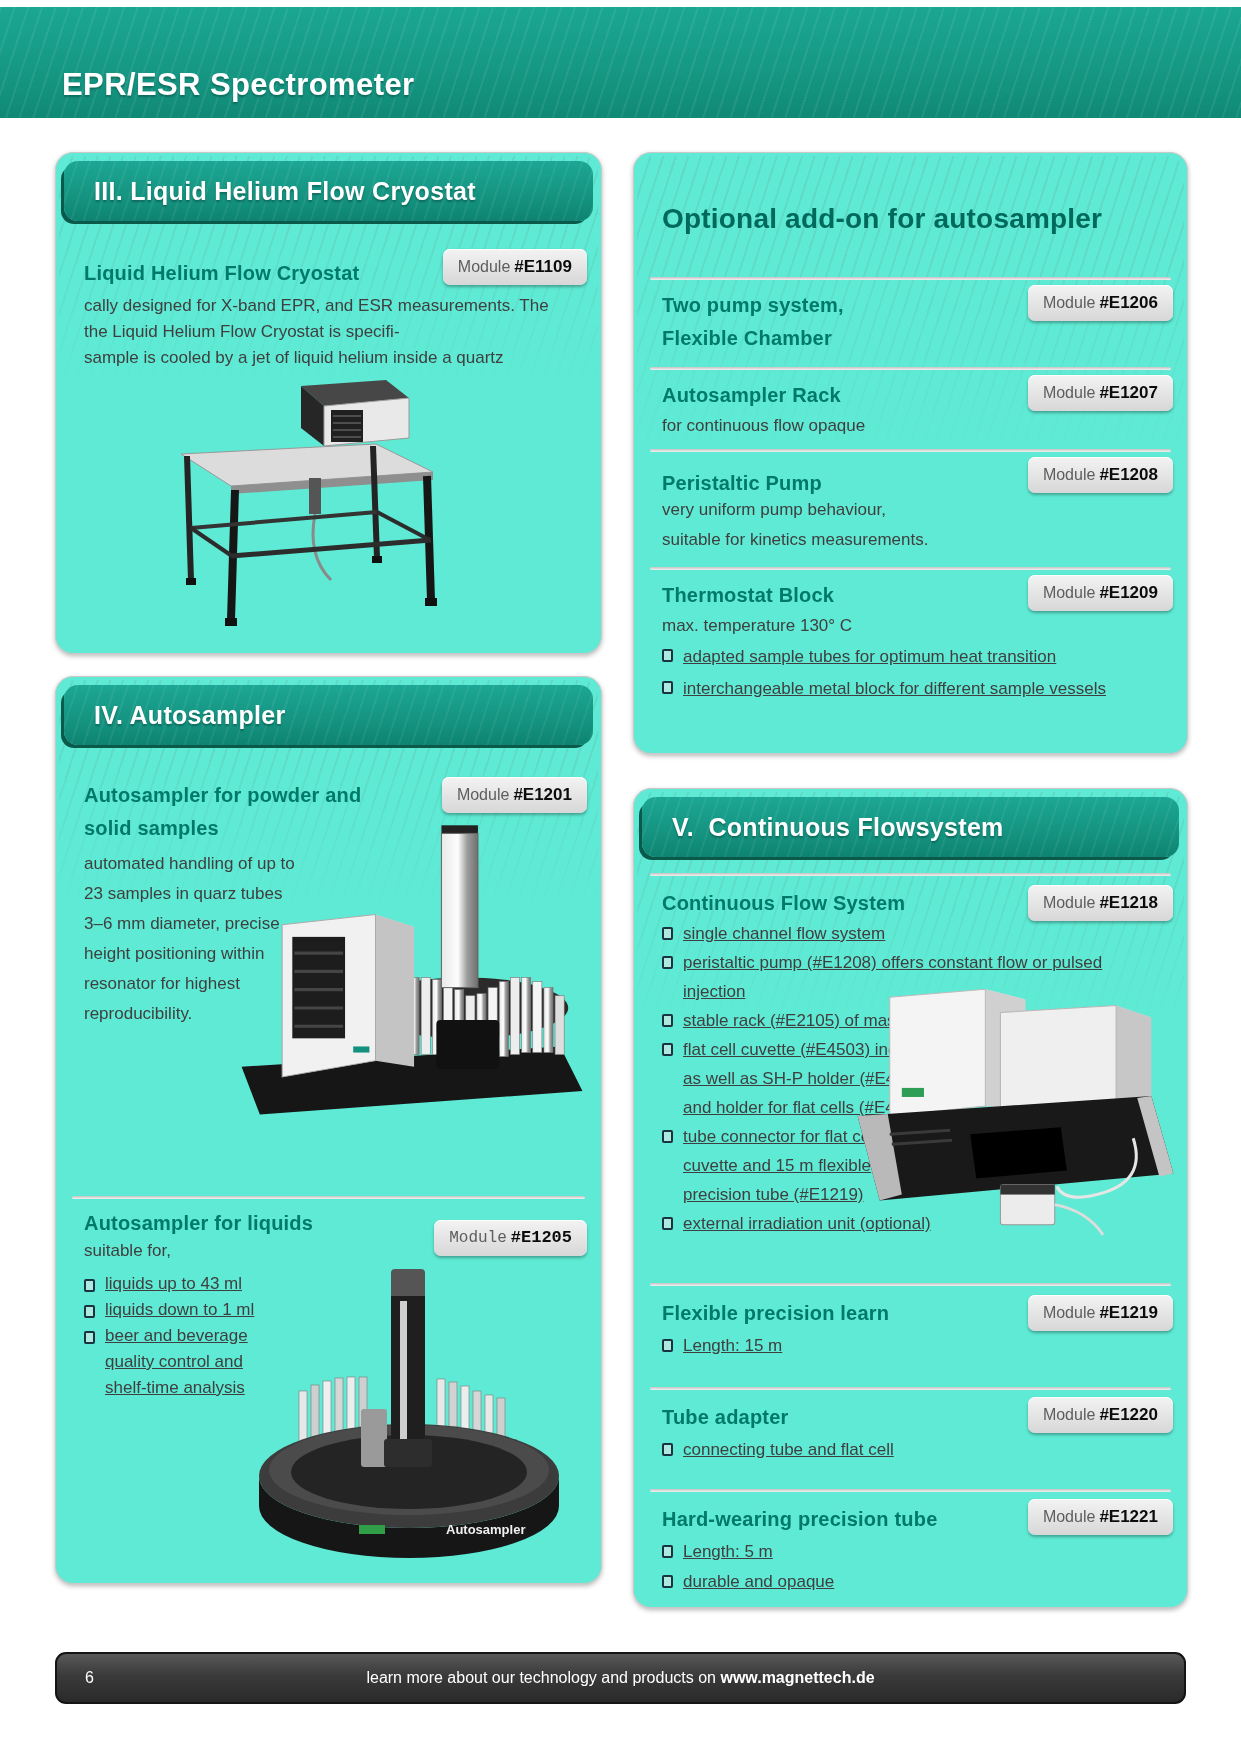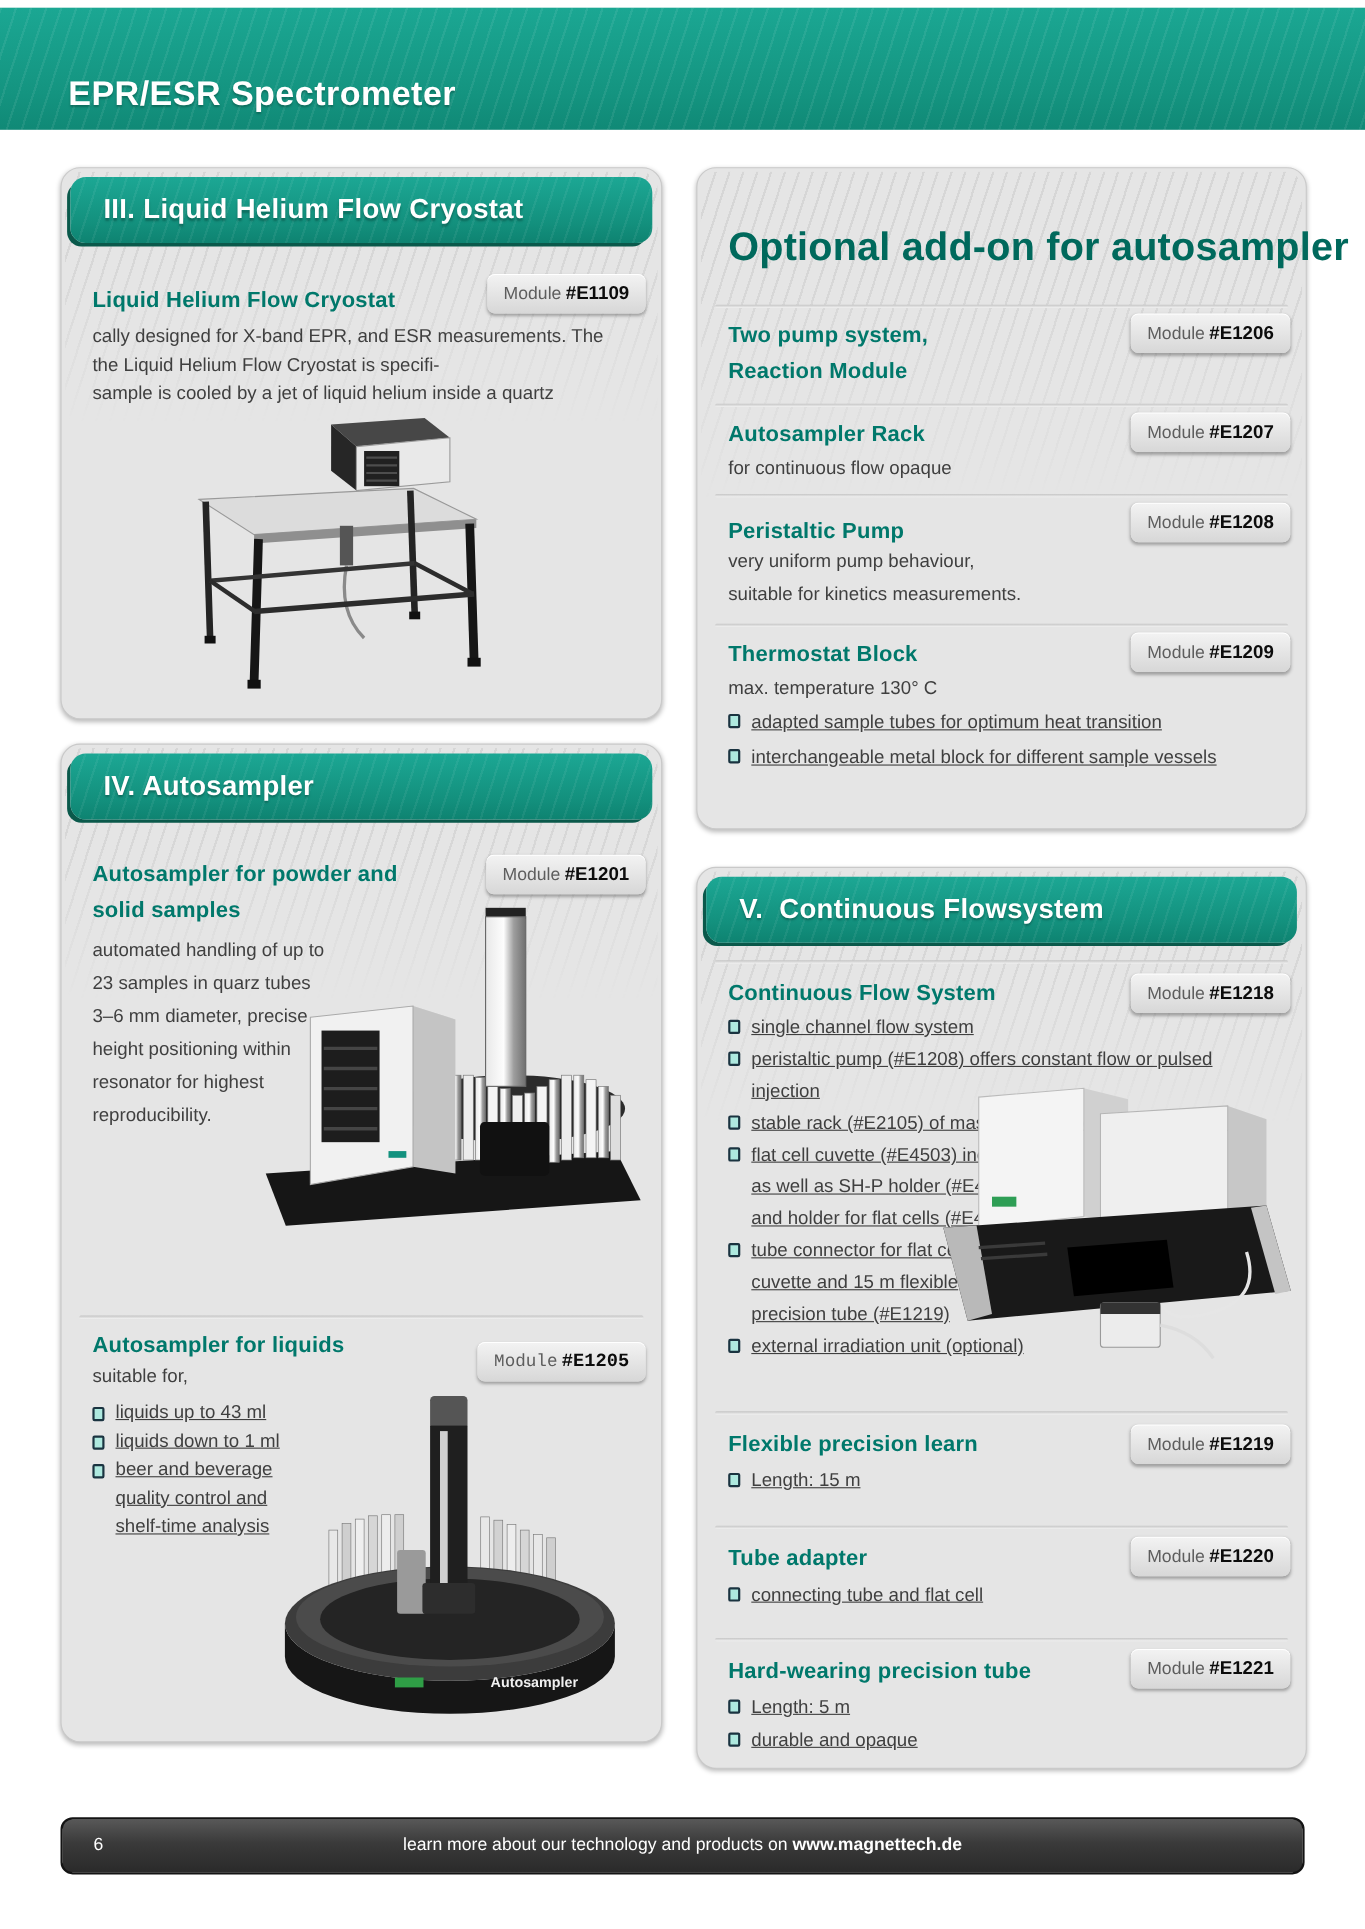--- a/index.html
+++ b/index.html
@@ -6,34 +6,34 @@
   .page{position:relative;width:1241px;height:1754px;background:#ffffff;overflow:hidden;
         font-family:"Liberation Sans",sans-serif;color:#3f3f3f;}
   
   .top-band{position:absolute;left:0;top:7px;width:100%;height:111px;
     background:linear-gradient(180deg,#1ba793 0%,#149480 70%,#108976 100%);}
   .top-band::after{content:'';position:absolute;inset:0;
     background:repeating-linear-gradient(108deg,rgba(255,255,255,.07) 0 2px,transparent 2px 13px);}
   .top-title{position:absolute;left:62px;top:60px;font-size:31px;font-weight:bold;color:#fff;
     letter-spacing:.4px;text-shadow:0 2px 2px rgba(0,40,32,.35);z-index:2;}
   
-  .card{position:absolute;background:#e5e5e5;border:1px solid #c9c9c9;border-radius:18px;
+  .card{position:absolute;background:#5eead4;border:1px solid #c9c9c9;border-radius:18px;
     box-shadow:0 2px 5px rgba(0,0,0,.28);}
   .stripes{position:absolute;left:3px;right:3px;top:3px;height:230px;border-radius:16px;
     background:repeating-linear-gradient(108deg,rgba(110,110,110,.12) 0 2px,transparent 2px 12px);
     -webkit-mask-image:linear-gradient(#000 30%,transparent);mask-image:linear-gradient(#000 30%,transparent);
     pointer-events:none;}
   .band{position:absolute;left:8px;right:8px;top:8px;height:60px;border-radius:14px;
     background:linear-gradient(180deg,#1ca794 0%,#13907d 70%,#0e8371 100%);
     box-shadow:-4px 4px 0 -1px #0a594b;}
   .band::after{content:'';position:absolute;inset:0;border-radius:14px;
     background:repeating-linear-gradient(108deg,rgba(255,255,255,.06) 0 2px,transparent 2px 12px);}
   .bt{position:absolute;left:30px;top:50%;transform:translateY(-50%);font-size:25px;font-weight:bold;
     color:#fff;white-space:pre;letter-spacing:.3px;text-shadow:0 2px 2px rgba(0,35,28,.35);z-index:2;}
-  .opt-heading{position:absolute;left:28px;font-size:36px;font-weight:bold;color:#00695c;
+  .opt-heading{position:absolute;left:28px;font-size:28px;font-weight:bold;color:#00695c;
     letter-spacing:.2px;white-space:pre;}
   .ptitle{position:absolute;left:28px;font-size:20px;font-weight:bold;color:#00786b;letter-spacing:.2px;}
   .ptitle .ln{line-height:33px;}
   .badge{position:absolute;right:14px;height:36px;line-height:36px;padding:0 15px;border-radius:7px;
     background:linear-gradient(180deg,#f3f3f3,#d7d7d7);
     box-shadow:0 2px 3px rgba(0,0,0,.3),inset 0 1px 0 #fff;font-size:16px;color:#5d5d5d;white-space:nowrap;}
   .badge b{color:#0c0c0c;font-size:17px;margin-left:4px;}
   .body-text{position:absolute;left:28px;font-size:17px;color:#3f3f3f;}
   .ln{white-space:pre;}
   .lh26 .ln{line-height:26px;} .lh29 .ln{line-height:29px;} .lh30 .ln{line-height:30px;}
@@ -240,21 +240,21 @@
     </div>
   </section>
 
   <section class="card" style="left:633px;top:152px;width:553px;height:600px;">
     <div class="stripes" style="height:300px;"></div>
     <div class="opt-heading" style="top:50px;">Optional add-on for autosampler</div>
 
     <div class="divider" style="top:124px;"></div>
     <div class="ptitle" style="top:136px;">
         <div class="ln">Two pump system,</div>
-        <div class="ln">Reaction Module</div>
+        <div class="ln">Flexible Chamber</div>
       </div>
     <div class="badge" style="top:132px;">
       <span>Module</span><b>#E1206</b>
     </div>
 
     <div class="divider" style="top:214px;"></div>
     <div class="ptitle" style="top:226px;">
         <div class="ln">Autosampler Rack</div>
       </div>
     <div class="badge" style="top:222px;">

